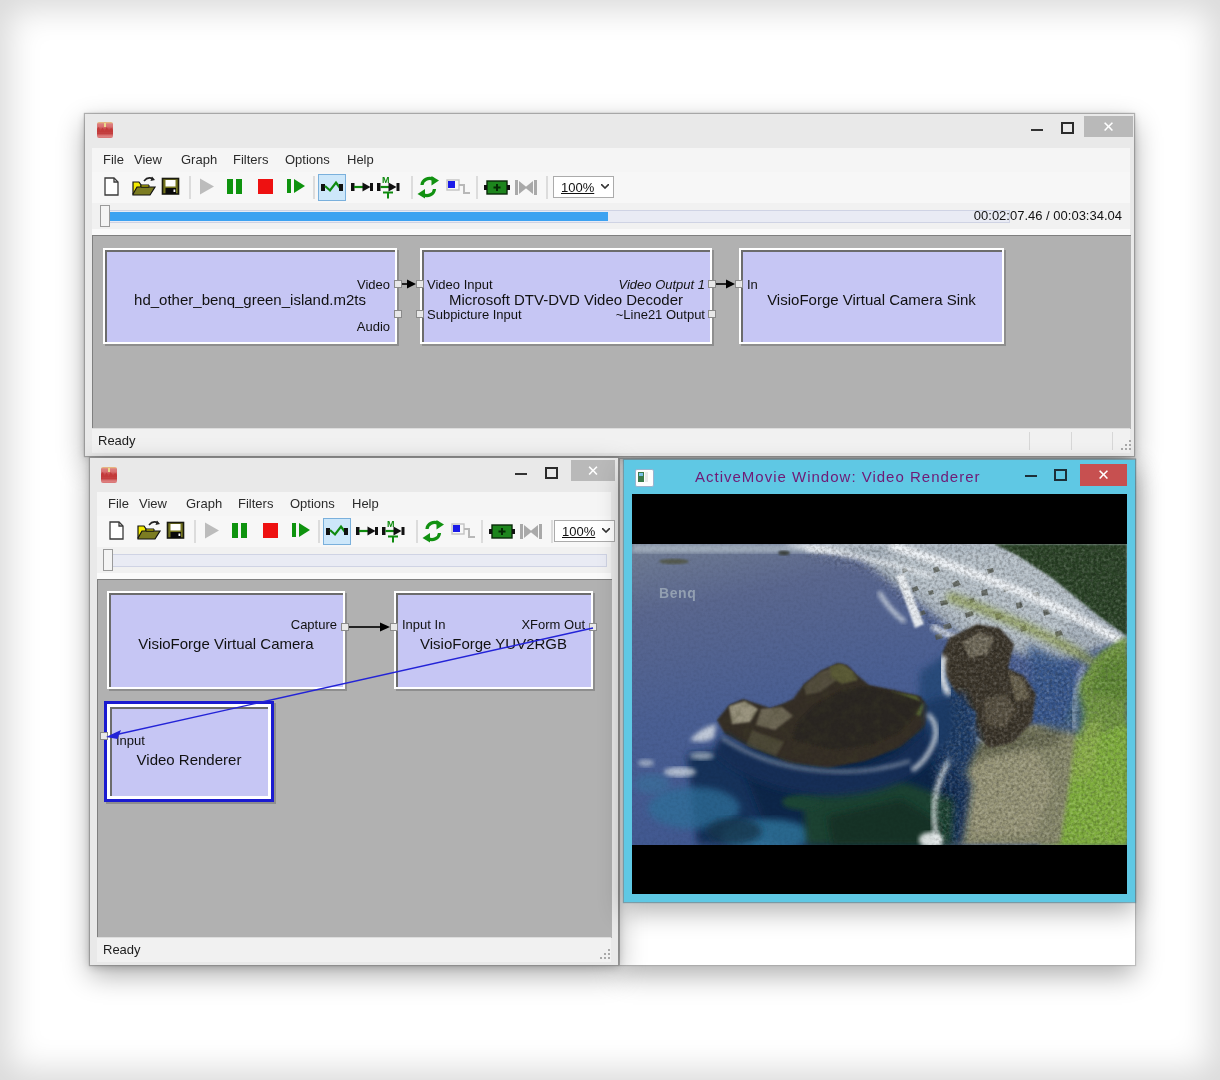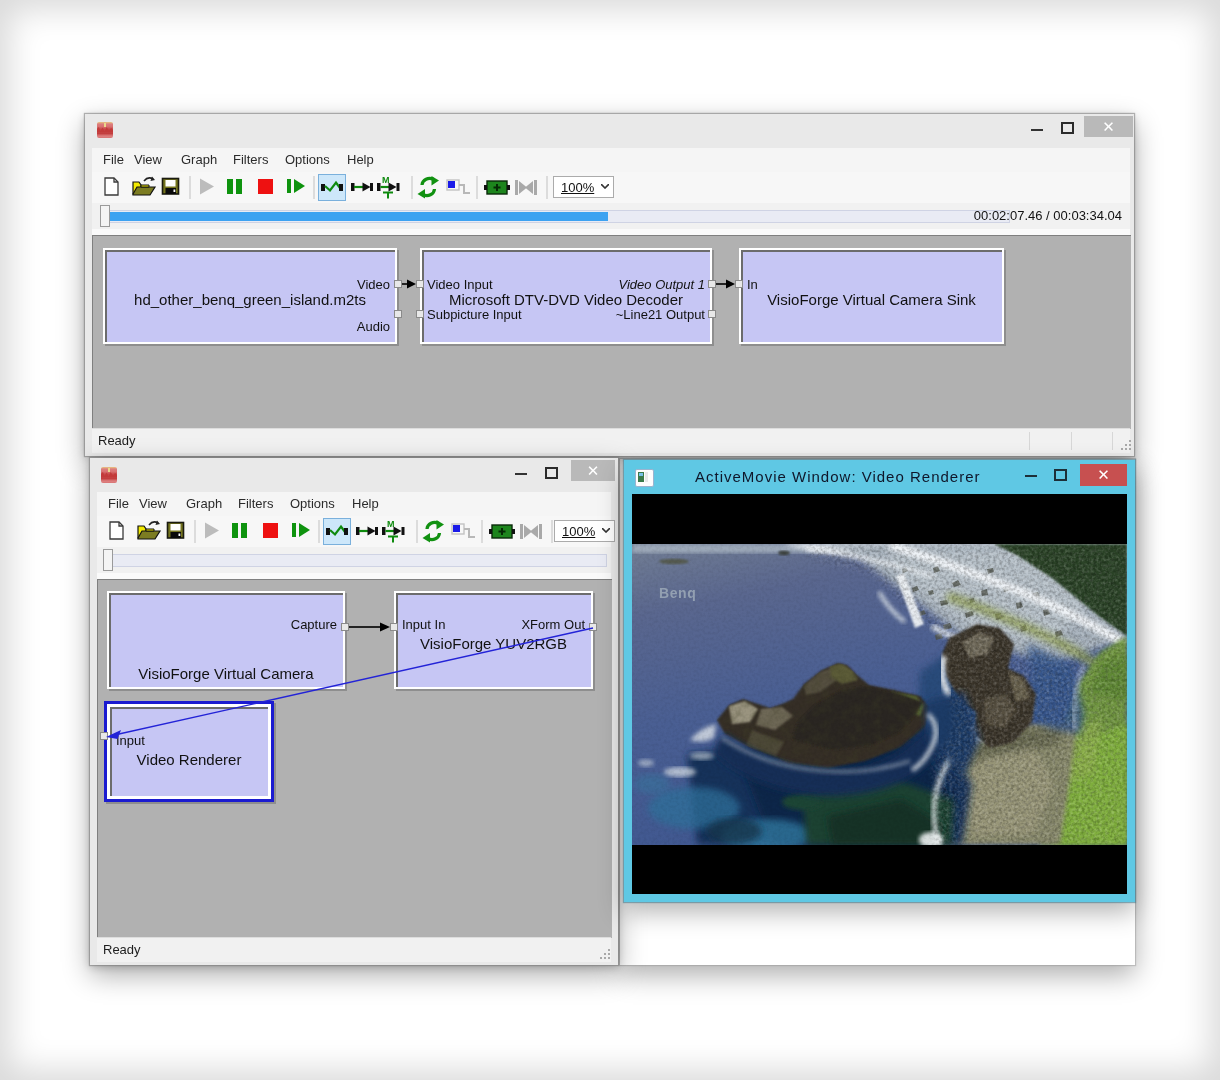--- a/index.html
+++ b/index.html
@@ -237,21 +237,21 @@
     </div>
   </div>
   <div class="seekrow" style="left:7px;top:89px;width:514px;height:26px;">
     <div class="track" style="left:6px;top:7px;width:504px;height:13px;box-sizing:border-box;"></div>
     <div class="thumb" style="left:6px;top:2px;width:10px;height:22px;box-sizing:border-box;"></div>
   </div>
   <div class="abs" style="left:7px;top:115px;width:514px;height:6px;background:#fafafa;"></div>
   <div class="graph" style="left:7px;top:121px;width:514px;height:358px;">
     <div class="fbox" style="left:9px;top:11px;width:238px;height:98px;">
       <div class="inner"></div>
-      <div class="ftitle" style="top:44px;margin-top:30px;">VisioForge Virtual Camera</div>
+      <div class="ftitle" style="top:44px;">VisioForge Virtual Camera</div>
       <div class="pinlab" style="right:8px;top:26px;">Capture</div>
     </div>
     <div class="fbox" style="left:296px;top:11px;width:199px;height:98px;">
       <div class="inner"></div>
       <div class="ftitle" style="top:44px;">VisioForge YUV2RGB</div>
       <div class="pinlab" style="left:8px;top:26px;">Input In</div>
       <div class="pinlab" style="right:8px;top:26px;">XForm Out</div>
     </div>
 
     <div class="abs" style="left:6px;top:121px;width:170px;height:101px;border:3px solid #1b1bd0;background:#fff;box-sizing:border-box;box-shadow:2px 2px 0 0 #8e8e8e;">
@@ -283,21 +283,21 @@
   </div>
 </div>
 
 <div id="amwin" class="abs" style="left:624px;top:460px;width:511px;height:442px;background:#5fc8e4;
      box-shadow:0 0 1px 1px rgba(60,120,140,0.55), 0 10px 24px rgba(0,0,0,0.30);">
   <div class="abs" style="left:11px;top:9px;width:17px;height:16px;background:#fdfdfd;border:1px solid #9ab4d0;border-radius:2px;">
     <div class="abs" style="left:2px;top:2px;width:6px;height:10px;background:#3a7a4a;"></div>
     <div class="abs" style="left:3px;top:3px;width:4px;height:3px;background:#77c0e8;"></div>
     <div class="abs" style="left:9px;top:2px;width:3px;height:10px;background:#e8e8e8;"></div>
   </div>
-  <div class="title" style="left:71px;top:8px;color:#0f172a;letter-spacing:1px;">ActiveMovie Window: Video Renderer</div>
+  <div class="title" style="left:71px;top:8px;color:#701a75;letter-spacing:1px;">ActiveMovie Window: Video Renderer</div>
   <div class="btn-min" style="left:401px;top:15px;background:#1d2f38;"></div>
   <div class="btn-max" style="left:430px;top:9px;border-color:#1d2f38;"></div>
   <div class="abs" style="left:456px;top:4px;width:47px;height:22px;background:#c75050;color:#fff;text-align:center;">
      <span class="xglyph" style="line-height:22px;">✕</span>
   </div>
 
   <div class="abs" style="left:8px;top:34px;width:495px;height:400px;background:#000;">
     <div id="photo" class="abs" style="left:0;top:50px;width:495px;height:301px;">
     <svg width="495" height="301" viewBox="0 0 495 301" preserveAspectRatio="none">
       <defs>

